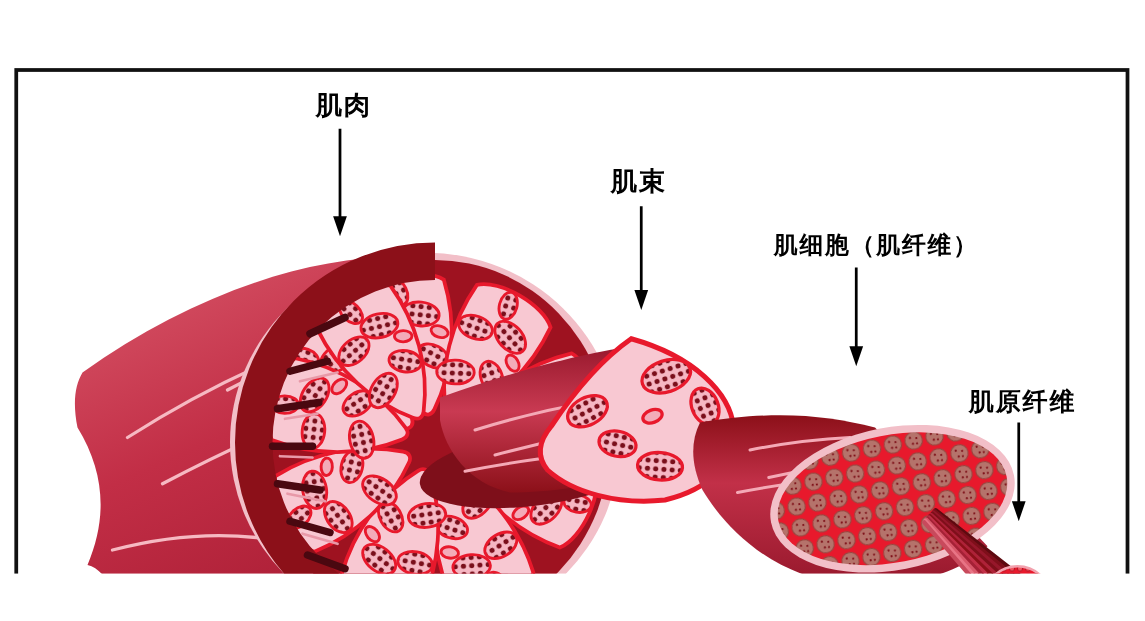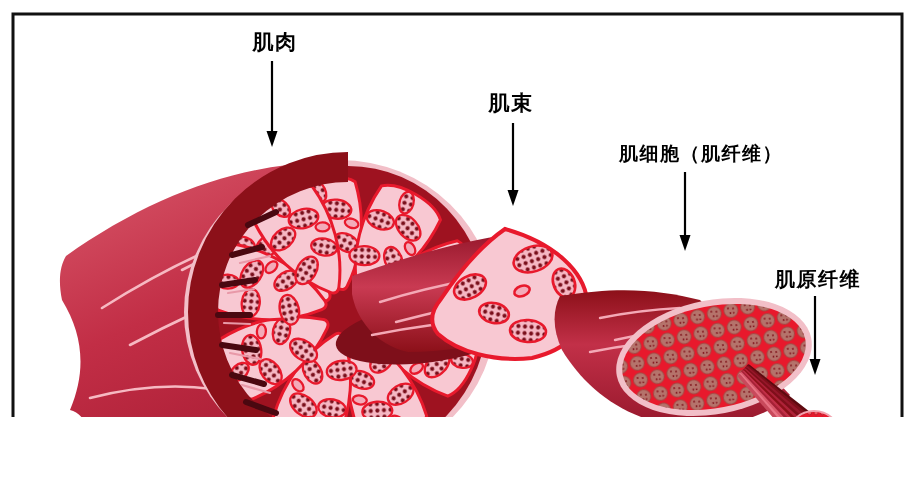--- a/index.html
+++ b/index.html
@@ -1,17 +1,17 @@
 <!DOCTYPE html>
 <html><head>
 <meta charset="utf-8">
 <style>
   html,body{margin:0;padding:0;background:#ffffff;}
   .stage{position:relative;width:916px;height:417px;background:#ffffff;overflow:hidden;
-         font-family:"DejaVu Sans","Liberation Sans",sans-serif;}
+         font-family:"DejaVu Sans","Liberation Sans",sans-serif;margin-top:42px;}
   svg{display:block;}
   text.lbl{font-family:"DejaVu Sans","Liberation Sans",sans-serif;font-weight:bold;
            fill:#000000;letter-spacing:1.5px;}
 </style>
 </head>
 <body>
 
 <div class="stage">
 <svg width="916" height="497" viewBox="0 0 916 497">
 

